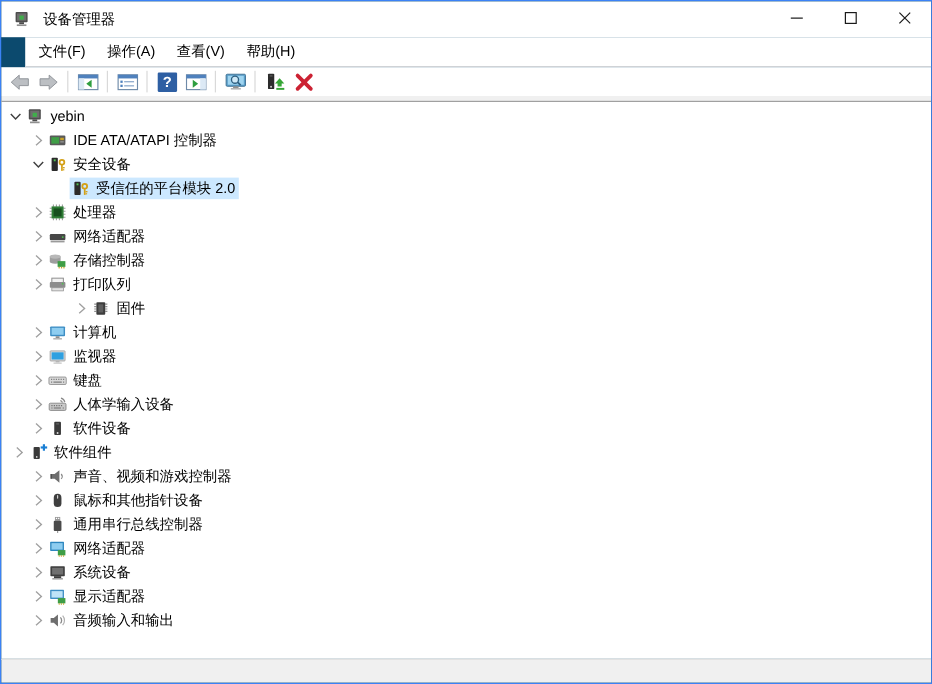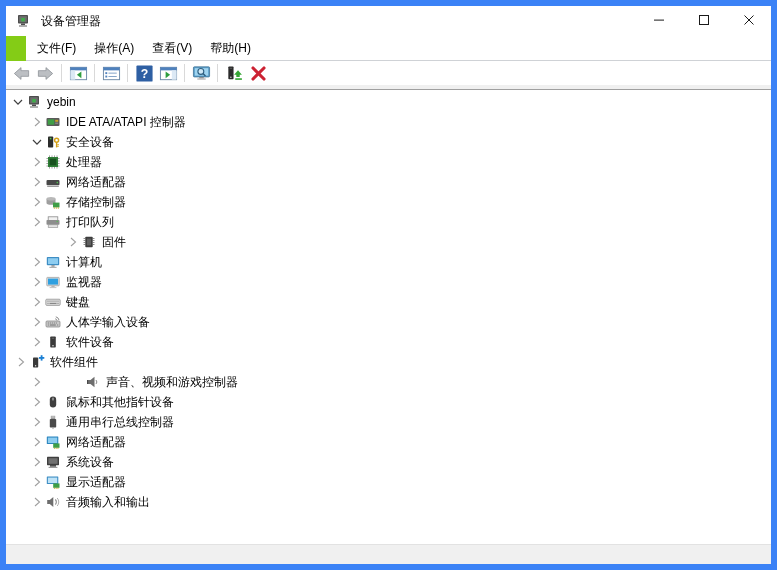--- a/index.html
+++ b/index.html
@@ -1,20 +1,20 @@
 <!DOCTYPE html>
 <html><head>
 <meta charset="utf-8">
 <style>
   html,body{margin:0;padding:0;background:#d8d8d8;}
   *{box-sizing:border-box;}
   .window{
     width:777px;height:570px;
-    background:#84cc16;
-    border:6px solid #3b82f6;
+    background:#0c4a6e;
+    border:1px solid #3b82f6;
     font-family:"Liberation Sans","DejaVu Sans",sans-serif;
     display:flex;flex-direction:column;
     position:relative;overflow:hidden;
     color:#000;
     justify-content:space-between;
   }
   
   .titlebar{height:30px;display:flex;align-items:center;flex:0 0 auto;background:#fff;}
   .titlebar .app-icon{width:16px;height:16px;margin-left:9px;flex:0 0 auto;}
   .titlebar .title{font-size:12px;margin-left:10px;flex:1 1 auto;white-space:nowrap;}
@@ -232,20 +232,36 @@
               <rect x="4.8" y="3.8" width="1.6" height="1.6" fill="#4fc14f"></rect>
               <circle cx="11.6" cy="6.2" r="2" fill="none" stroke="#d4a017" stroke-width="1.5"></circle>
               <rect x="10.9" y="8" width="1.4" height="5.4" fill="#d4a017"></rect>
               <rect x="12.3" y="10.2" width="1.6" height="1.1" fill="#d4a017"></rect>
               <rect x="12.3" y="12" width="1.3" height="1" fill="#d4a017"></rect>
             </svg>
           </span>
           <span class="node-label">安全设备</span>
         </span>
       </div>
+      <div class="tree-row" style="padding-left: 42px;">
+        <span class="chev"></span>
+        <span class="row-content selected" style="background: rgb(204, 232, 255);">
+          <span class="node-icon">
+            <svg viewBox="0 0 16 16" width="16" height="16">
+              <rect x="3" y="2.5" width="5.2" height="11" rx="0.8" fill="#2b2b2b"></rect>
+              <rect x="4.8" y="3.8" width="1.6" height="1.6" fill="#4fc14f"></rect>
+              <circle cx="11.6" cy="6.2" r="2" fill="none" stroke="#d4a017" stroke-width="1.5"></circle>
+              <rect x="10.9" y="8" width="1.4" height="5.4" fill="#d4a017"></rect>
+              <rect x="12.3" y="10.2" width="1.6" height="1.1" fill="#d4a017"></rect>
+              <rect x="12.3" y="12" width="1.3" height="1" fill="#d4a017"></rect>
+            </svg>
+          </span>
+          <span class="node-label">受信任的平台模块 2.0</span>
+        </span>
+      </div>
       <div class="tree-row" style="padding-left: 23px;">
         <span class="chev">
           <svg viewBox="0 0 12 12" width="12" height="12">
             <polyline points="4,2 8.5,6 4,10" fill="none" stroke="#a0a0a0" stroke-width="1.1"></polyline>
           </svg>
         </span>
         <span class="row-content">
           <span class="node-icon">
             <svg viewBox="0 0 16 16" width="16" height="16">
               <path d="M4.5,1.4v1.8 M7,1.4v1.8 M9.5,1.4v1.8 M12,1.4v1.8 M4.5,12.8v1.8 M7,12.8v1.8 M9.5,12.8v1.8 M12,12.8v1.8 M1.4,4.5h1.8 M1.4,7h1.8 M1.4,9.5h1.8 M1.4,12h1.8 M12.8,4.5h1.8 M12.8,7h1.8 M12.8,9.5h1.8 M12.8,12h1.8" stroke="#9a9a9a" stroke-width="0.9"></path>
@@ -426,21 +442,21 @@
             <svg viewBox="0 0 16 16" width="16" height="16">
               <rect x="4" y="3.5" width="5.2" height="10" rx="0.8" fill="#3a3a3a"></rect>
               <circle cx="6.6" cy="11.8" r="0.7" fill="#dcdcdc"></circle>
               <rect x="11.7" y="1.2" width="1.8" height="5.4" fill="#1a7fd4"></rect>
               <rect x="9.9" y="3" width="5.4" height="1.8" fill="#1a7fd4"></rect>
             </svg>
           </span>
           <span class="node-label">软件组件</span>
         </span>
       </div>
-      <div class="tree-row" style="padding-left: 23px; gap: 40px;">
+      <div class="tree-row" style="padding-left: 23px;">
         <span class="chev">
           <svg viewBox="0 0 12 12" width="12" height="12">
             <polyline points="4,2 8.5,6 4,10" fill="none" stroke="#a0a0a0" stroke-width="1.1"></polyline>
           </svg>
         </span>
         <span class="row-content">
           <span class="node-icon">
             <svg viewBox="0 0 16 16" width="16" height="16">
               <polygon points="2.5,6 5.5,6 9.5,2.8 9.5,13.2 5.5,10 2.5,10" fill="#6e6e6e"></polygon>
               <rect x="2" y="6" width="1.2" height="4" fill="#4a4a4a"></rect>

